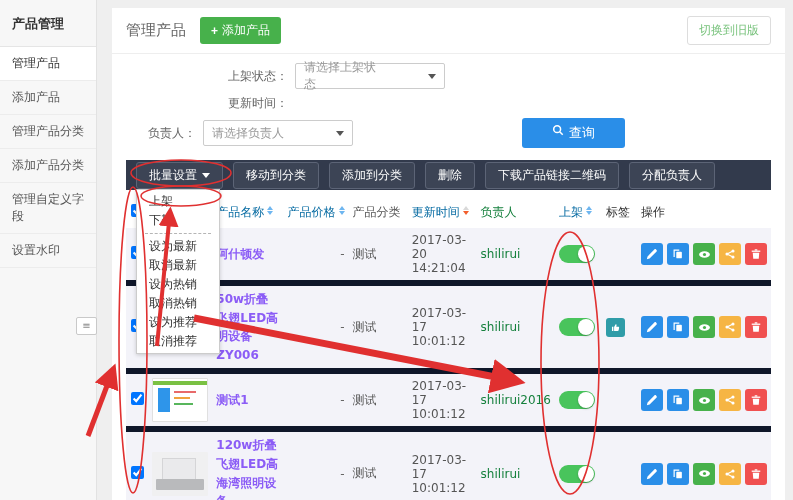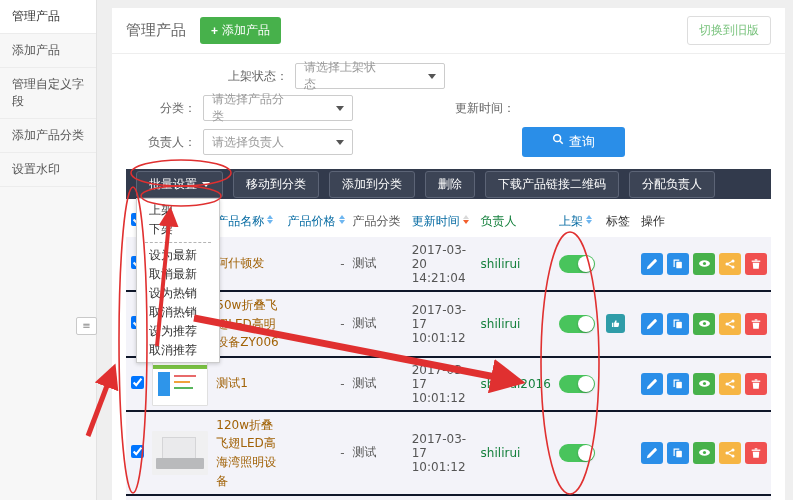--- a/index.html
+++ b/index.html
@@ -57,39 +57,39 @@
   .dropdown { position:absolute; left:10px; top:29px; width:84px; background:#fff;
     border:1px solid #ccc; box-shadow:0 1px 4px rgba(0,0,0,.18); z-index:40; padding:2px 0; }
   .dd-item { padding:2px 12px; line-height:15px; color:#333; cursor:pointer; }
   .dd-divider { border-top:1px dashed #b5b5b5; margin:3px 8px; }
   
   .ptable { display:table; width:645px; margin:0 14px; border-collapse:collapse; }
   .tr { display:table-row; }
   .th, .td { display:table-cell; vertical-align:middle; padding:4px 4px; }
   .th { height:32px; color:#333; background:#fff; white-space:nowrap; }
   .th.sortable { color:#0369a1; cursor:pointer; }
-  .td { height:54px; background:#f3f3f9; border-bottom:2px solid #0f172a; }
+  .td { height:54px; background:#f3f3f9; border-bottom:6px solid #0f172a; }
   .c-check { width:30px; text-align:center; }
   .c-img { width:64px; }
   .c-name { width:108px; }
   .c-price { width:56px; text-align:right; color:#666; }
   .c-cat { width:78px; color:#555; }
   .c-time { width:92px; color:#555; }
   .c-owner { width:74px; color:#15803d; }
   .c-shelf { width:66px; }
   .c-tag { width:52px; }
   .c-ops { }
   .sorticons { display:inline-block; vertical-align:1px; margin-left:3px; }
   .s-up, .s-dn { display:block; width:0; height:0; border-left:3.5px solid transparent;
     border-right:3.5px solid transparent; }
   .s-up { border-bottom:4px solid #6eb6f0; margin-bottom:1px; }
   .s-dn { border-top:4px solid #6eb6f0; }
   .sort-active .s-up { border-bottom-color:#d9d9d9; }
   .sort-active .s-dn { border-top-color:#f25e2c; }
-  .plink { color:#a16207; text-decoration:none; line-height:1.55; display:inline-block; }
+  .plink { color:#8b5cf6; text-decoration:none; line-height:1.55; display:inline-block;font-weight:bold; }
   .thumb { width:56px; height:44px; position:relative; overflow:hidden; border-radius:1px; }
   .t-photo { background:linear-gradient(135deg,#b9b9bd 0%,#77777c 100%); }
   .t-sofa { background:#dfdfe1; }
   .t-sofa .seat { position:absolute; left:7px; right:7px; bottom:7px; height:14px;
     background:#c6521f; border-radius:2px; }
   .t-sofa .back { position:absolute; left:9px; bottom:19px; width:26px; height:10px;
     background:#b44818; border-radius:2px 2px 0 0; }
   .t-shot { background:#fff; border:1px solid #e0e0e0; }
   .t-shot .bar { position:absolute; left:0; top:2px; right:0; height:4px; background:#7ac143; }
   .t-shot .blue { position:absolute; left:5px; top:9px; width:12px; height:24px; background:#2e95ea; }
@@ -115,24 +115,26 @@
   .op-del { background:#f05050; }
   input[type=checkbox] { width:13px; height:13px; }
   
   .annot { position:absolute; left:0; top:0; width:793px; height:500px;
     z-index:50; pointer-events:none; }
 </style>
 </head>
 <body>
 
 <div class="sidebar">
+  <div class="sb-title">产品管理</div>
   <div class="sb-item active">管理产品</div>
   <div class="sb-item">添加产品</div>
+  <div class="sb-item">管理产品分类</div>
+  <div class="sb-item">添加产品分类</div>
   <div class="sb-item">管理自定义字段</div>
-  <div class="sb-item">添加产品分类</div>
   <div class="sb-item">设置水印</div>
 </div>
 <div class="collapse-handle">≡</div>
 
 <div class="main">
 
   <div class="titlebar">
     <div class="page-title">管理产品</div>
     <button class="btn-add">
       <span class="plus">+</span>
@@ -145,27 +147,20 @@
     <div class="frow">
       <div class="fgroup right">
         <span class="flabel">上架状态：</span>
         <div class="fselect">
           <span>请选择上架状态</span>
           <span class="caret-down"></span>
         </div>
       </div>
     </div>
     <div class="frow">
-      <div class="fgroup">
-        <span class="flabel">分类：</span>
-        <div class="fselect">
-          <span>请选择产品分类</span>
-          <span class="caret-down"></span>
-        </div>
-      </div>
       <div class="fgroup right">
         <span class="flabel">更新时间：</span>
       </div>
     </div>
     <div class="frow">
       <div class="fgroup">
         <span class="flabel">负责人：</span>
         <div class="fselect">
           <span>请选择负责人</span>
           <span class="caret-down"></span>

